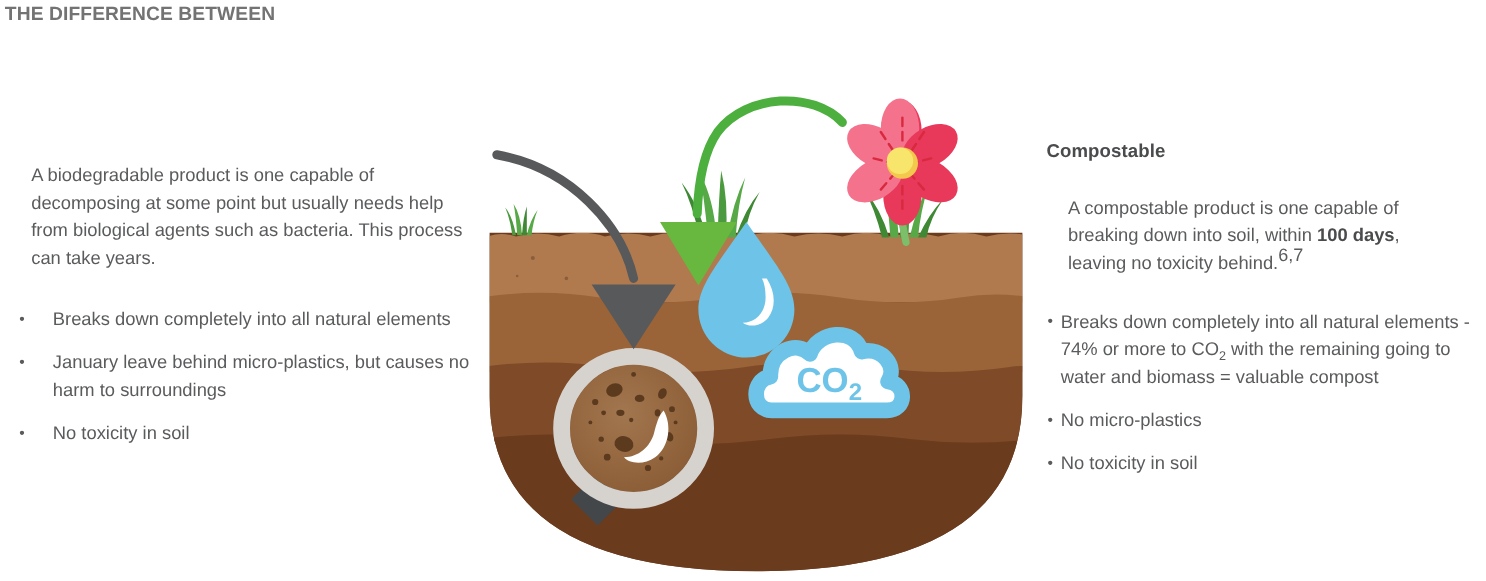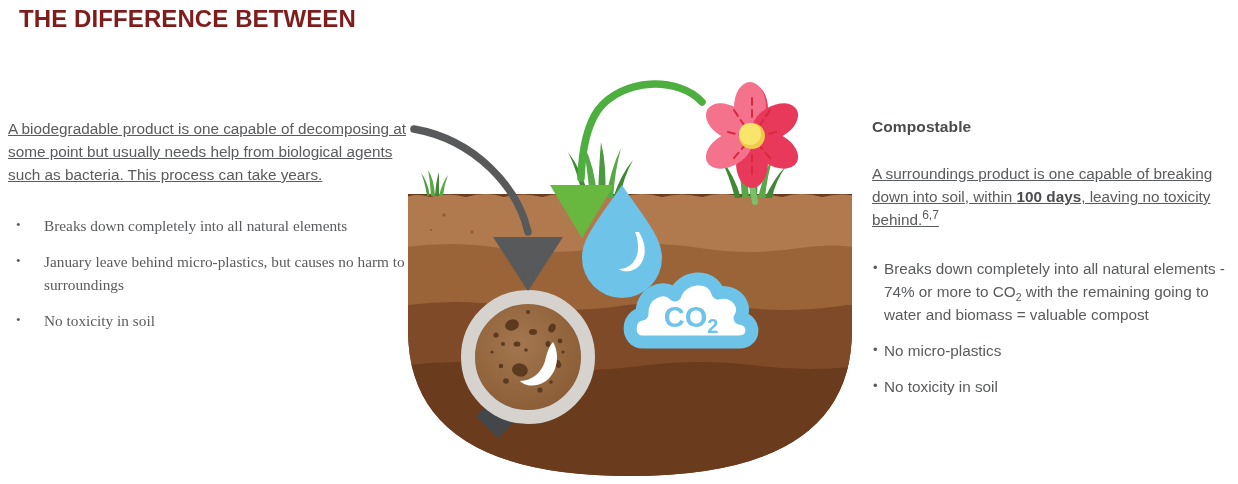--- a/index.html
+++ b/index.html
@@ -13,28 +13,28 @@
     position: relative;
     overflow: hidden;
     font-family: "Liberation Sans", sans-serif;
     color: #58595b;
     -webkit-font-smoothing: antialiased;
   }
 
   
   #title {
     position: absolute;
-    left: 19px;
+    left: 4px;
     top: 2px;
     width: 620px;
-    font-size: 24px;
+    font-size: 16px;
     font-weight: bold;
     line-height: 1.38;
     letter-spacing: 0.1px;
-    color: #7f1d1d;
+    color: #737373;
   }
   #title .tline { display: block; }
 
   
   .col {
     position: absolute;
     top: 118px;
   }
   #col-left  { left: 8px;   width: 400px; }
   #col-right { left: 872px; width: 358px; }
@@ -42,39 +42,38 @@
   .col-heading {
     font-size: 15.5px;
     font-weight: bold;
     color: #4a4b4d;
     margin: 0 0 27px 0;
     letter-spacing: 0.1px;
   }
   .col-para {
     font-size: 15.3px;
     line-height: 1.50;
-    margin: 0;
-    color: #5a5b5d;
-    text-decoration: underline;
+    margin: 18px;
+    color: #5a5b5d;
   }
   .col-para b { font-weight: bold; color: #4a4b4d; }
-  .col-para sup { font-size: 12px; vertical-align: super; line-height: 0; }
+  .col-para sup { font-size: 15px; vertical-align: super; line-height: 0; }
 
   .bullets { margin: 0; padding: 0; list-style: none; }
   .bullets li {
     font-size: 15.3px;
     line-height: 1.50;
     color: #5a5b5d;
     position: relative;
   }
   .bullets li .btxt { display: block; }
 
   
   #bullets-left { margin-top: 28px; }
-  #bullets-left li { padding-left: 36px; margin-bottom: 13px; font-family: Liberation Serif, serif; }
+  #bullets-left li { padding-left: 36px; margin-bottom: 13px; }
   #bullets-left li::before {
     content: "\2022";
     position: absolute;
     left: 8px;
     top: 0;
     font-size: 13px;
     line-height: 1.55;
     color: #5a5b5d;
   }
 
@@ -119,21 +118,21 @@
       <span class="btxt">January leave behind micro-plastics, but causes no harm to surroundings</span>
     </li>
     <li>
       <span class="btxt">No toxicity in soil</span>
     </li>
   </ul>
 </div>
 
 <div class="col" id="col-right">
   <div class="col-heading">Compostable</div>
-  <p class="col-para"><span>A surroundings product is one capable of breaking down into soil, within </span><b>100 days</b><span>, leaving no toxicity behind.</span><sup>6,7</sup></p>
+  <p class="col-para"><span>A compostable product is one capable of breaking down into soil, within </span><b>100 days</b><span>, leaving no toxicity behind.</span><sup>6,7</sup></p>
   <ul class="bullets" id="bullets-right">
     <li><span>Breaks down completely into all natural elements - 74% or more to CO</span><sub>2</sub><span> with the remaining going to water and biomass = valuable compost</span></li>
     <li><span>No micro-plastics</span></li>
     <li><span>No toxicity in soil</span></li>
   </ul>
 </div>
 
 <div id="illustration">
 <svg viewBox="0 0 460 404" xmlns="http://www.w3.org/2000/svg">
   <defs>

